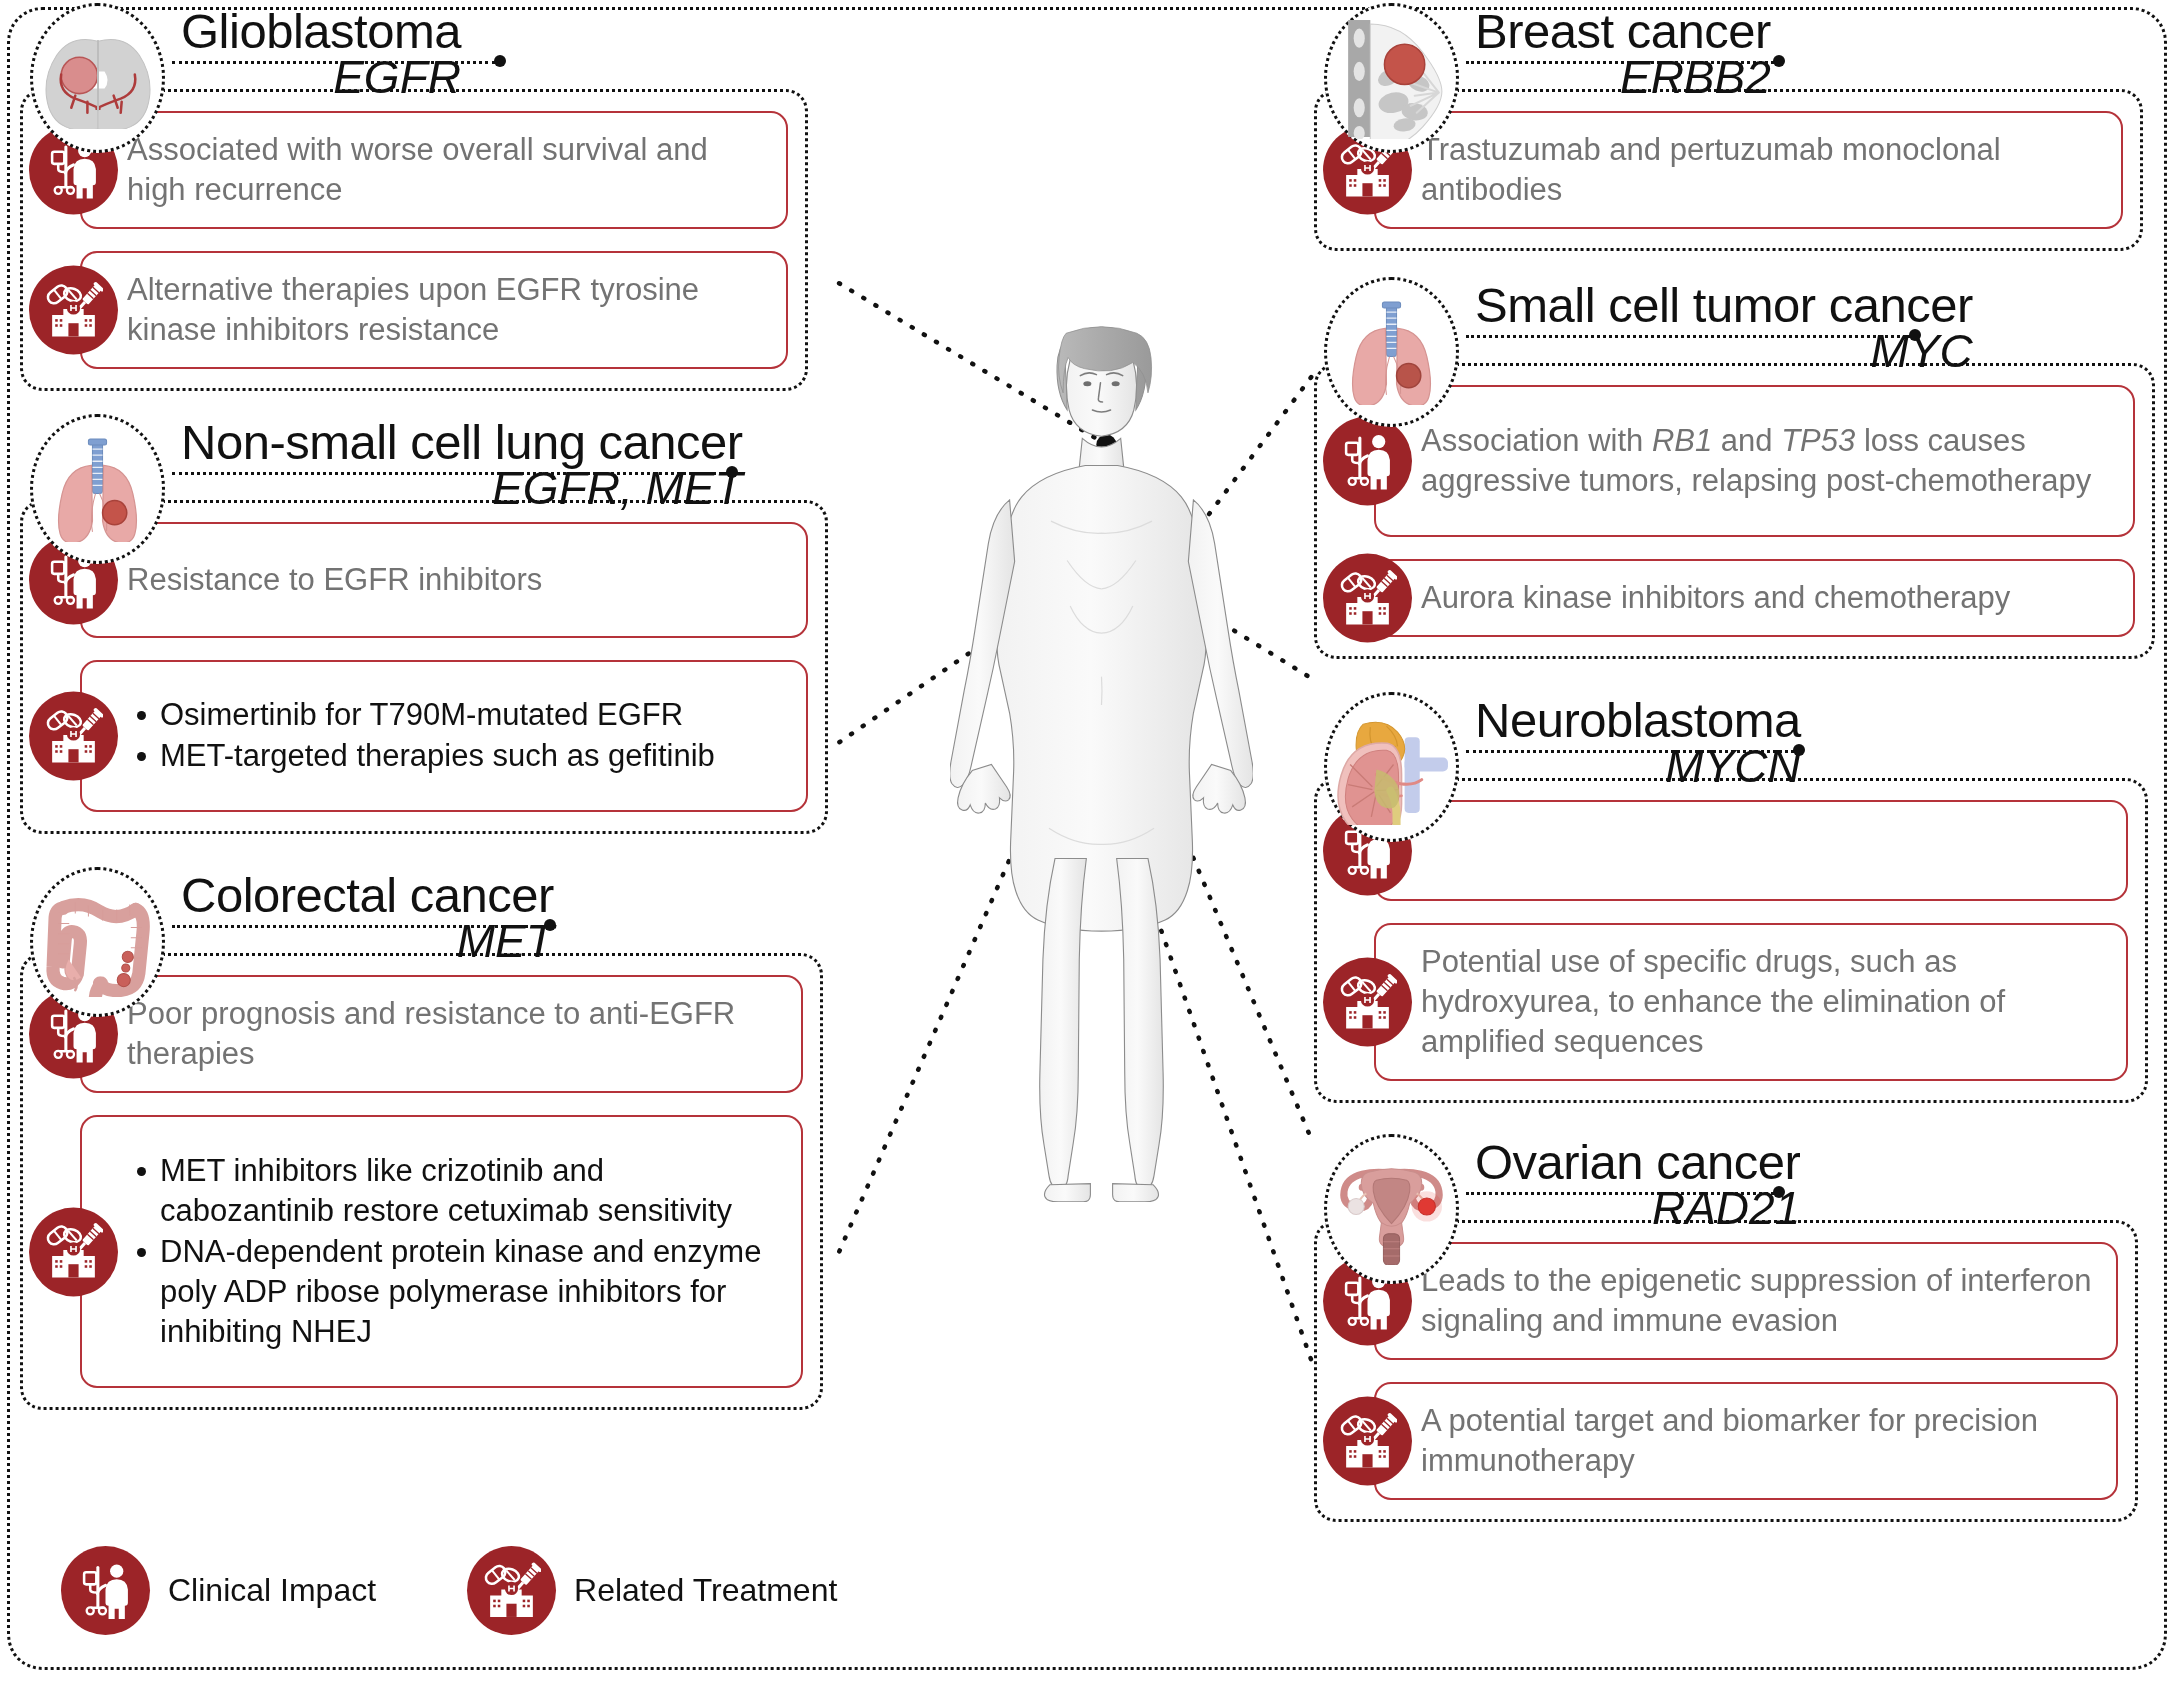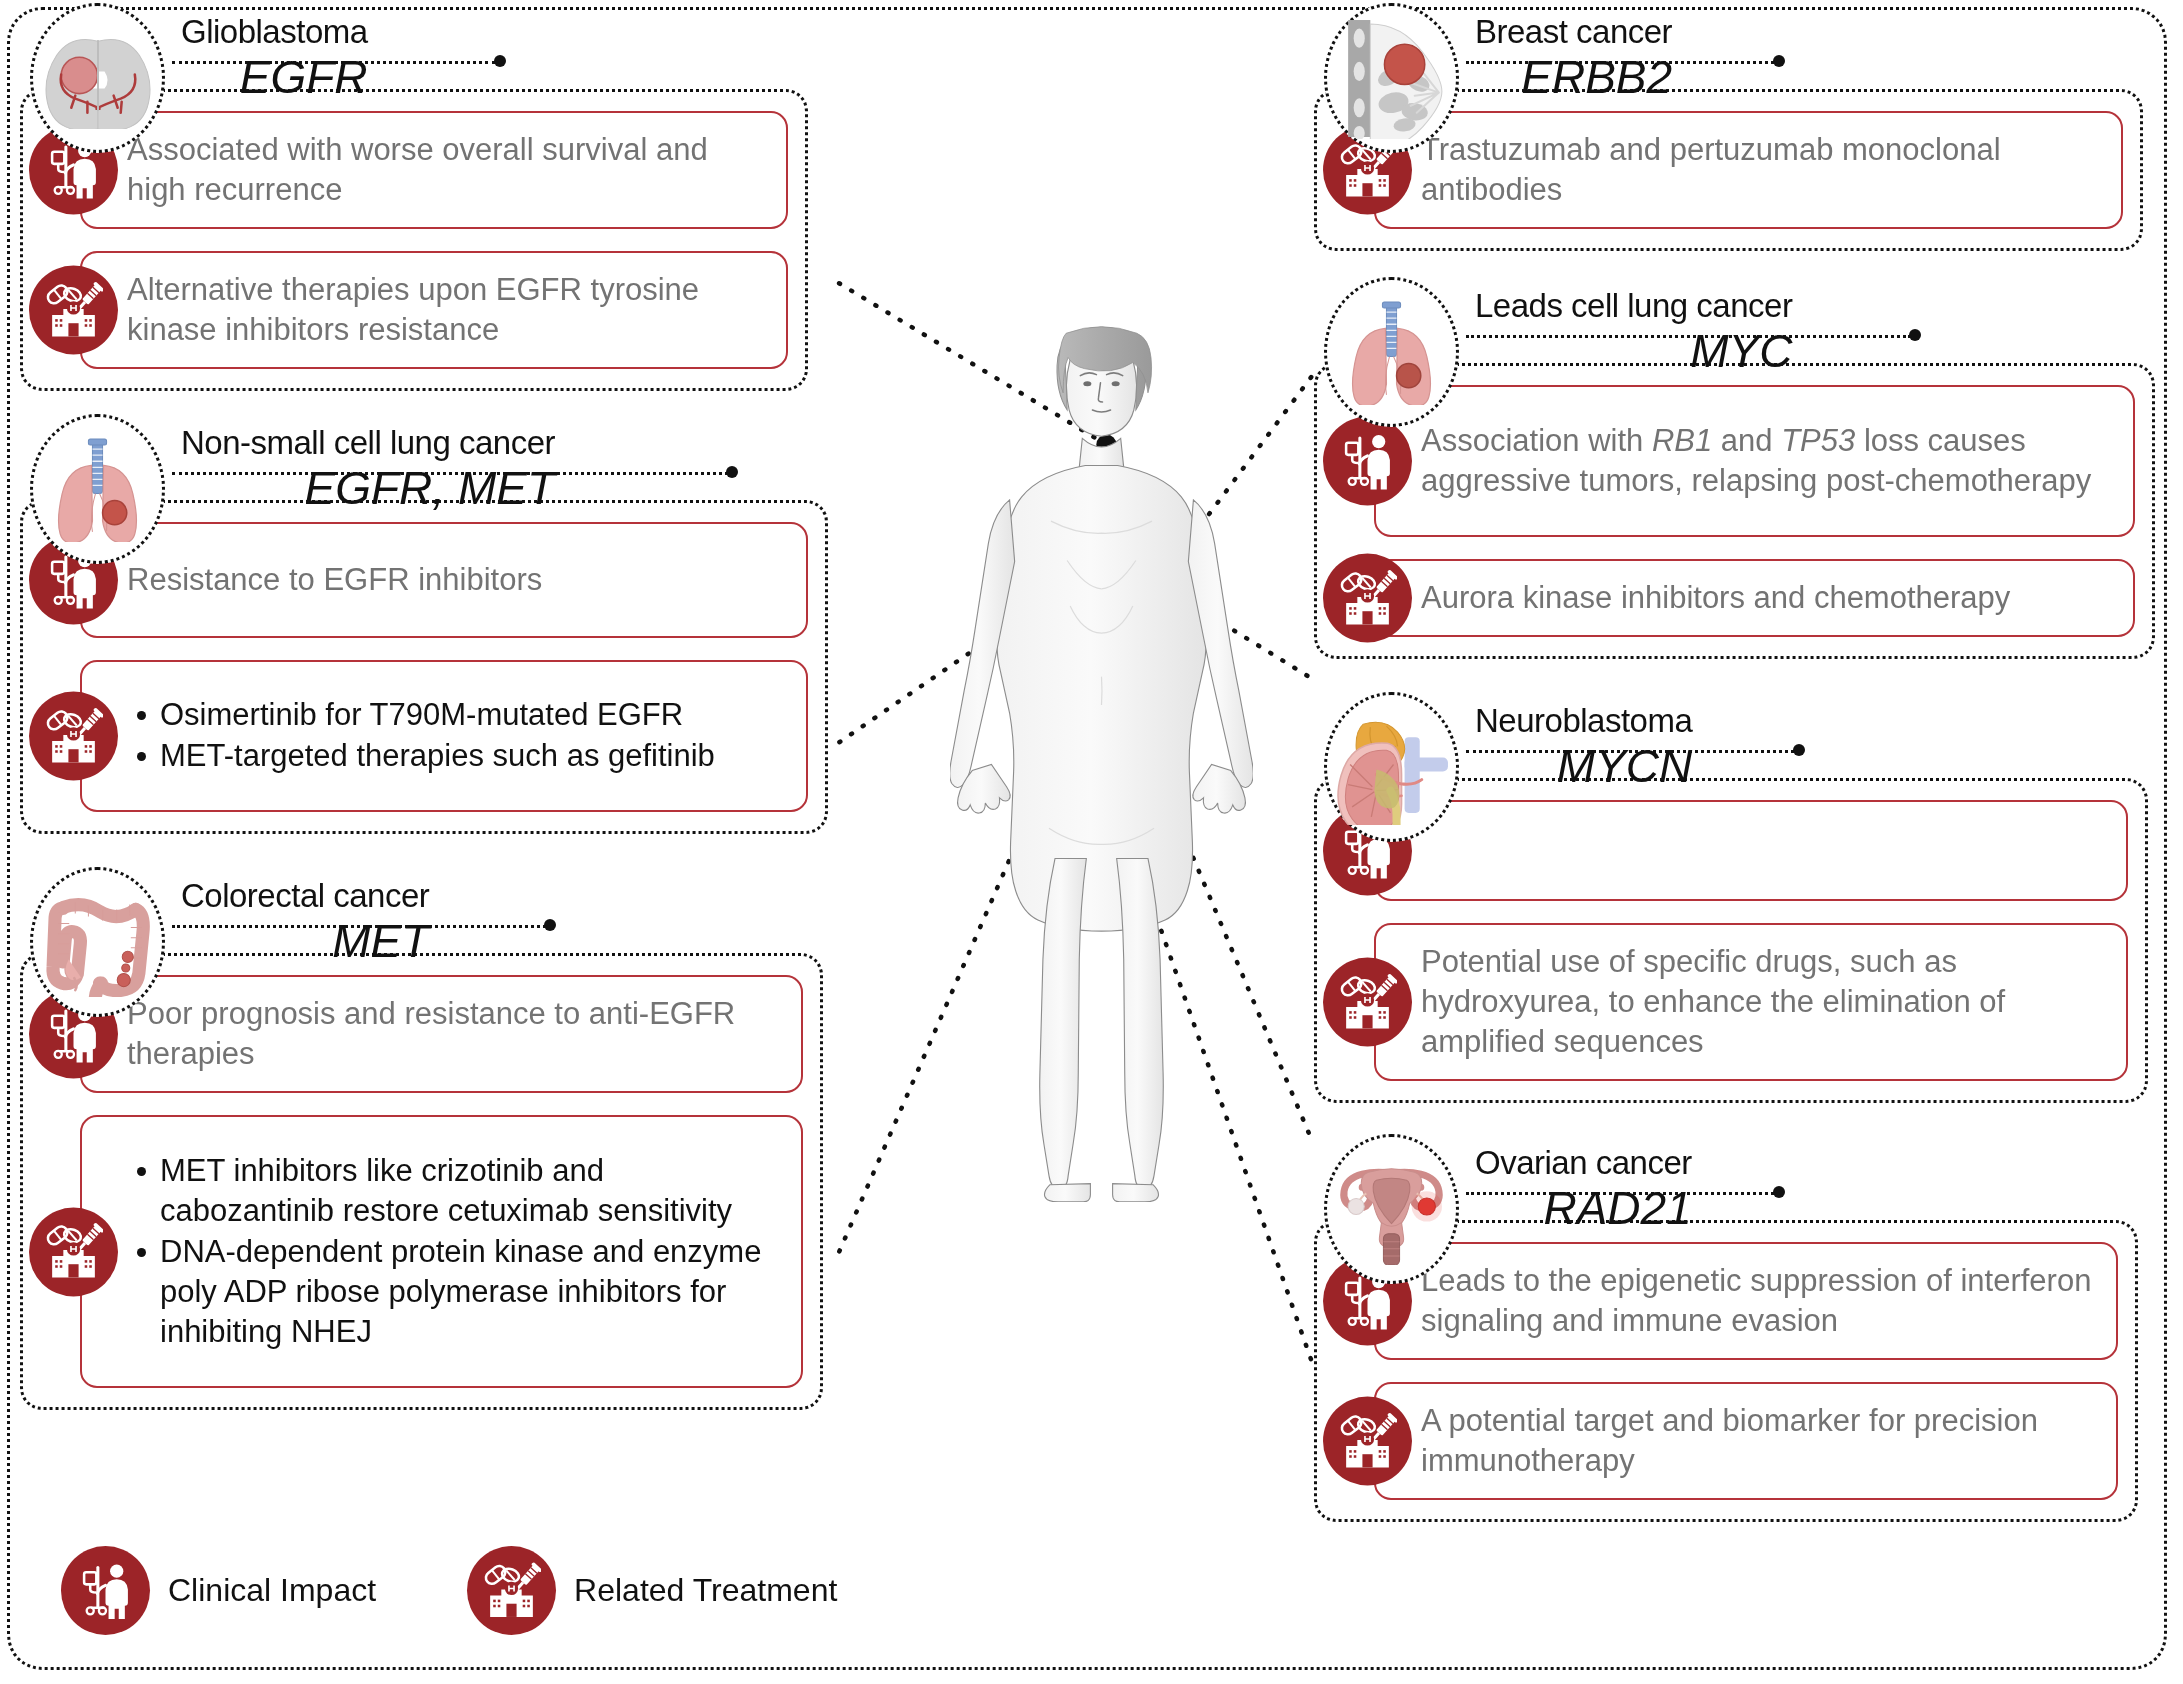--- a/index.html
+++ b/index.html
@@ -30,21 +30,21 @@
     position:absolute;left:10px;top:3px;
     width:135px;height:150px;border-radius:50%;
     border:3px dotted #111;box-sizing:border-box;
     display:flex;align-items:center;justify-content:center;
     background:#fff;z-index:6;
   }
   .organ-circle svg{display:block;}
 
   .title-wrap{position:absolute;left:161px;top:5px;}
   .cancer-title{
-    font-size:33px;line-height:53px;color:#111;font-weight:400;
+    font-size:49px;line-height:53px;color:#111;font-weight:400;
     letter-spacing:-0.5px;white-space:nowrap;
   }
   .gene-name{
     font-size:46px;line-height:43px;color:#111;font-style:italic;
     font-weight:400;letter-spacing:0px;white-space:nowrap;margin-top:-2px;text-align:right;
   }
 
   
   .leader{
     position:absolute;height:0;border-top:3.5px dotted #111;
@@ -567,21 +567,21 @@
             <path d="M90 26 l20 0 M90 38 l20 0 M90 50 l20 0 M90 62 l20 0 M90 74 l20 0 M90 86 l20 0 M90 98 l20 0"></path>
           </g>
           <path d="M88 58 q-46 4 -58 56 q-12 52 -4 80 q6 20 28 18 q30 -4 36 -44 z" fill="#e8a9a7" stroke="#d59492" stroke-width="2.4"></path>
           <path d="M112 58 q46 4 58 56 q12 52 4 80 q-6 20 -28 18 q-30 -4 -36 -44 z" fill="#e8a9a7" stroke="#d59492" stroke-width="2.4"></path>
           <path d="M96 114 q-12 40 -6 76" stroke="#d59492" stroke-width="2" fill="none"></path>
           <path d="M104 114 q16 30 14 74" stroke="#d59492" stroke-width="2" fill="none"></path>
           <circle cx="134" cy="152" r="24" fill="#b8544a" stroke="#9f443c" stroke-width="3"></circle>
         </svg>
       </div>
       <div class="title-wrap">
-        <div class="cancer-title">Leads cell lung cancer</div>
+        <div class="cancer-title">Small cell tumor cancer</div>
         <div class="gene-name">MYC</div>
       </div>
       <div class="leader" style="left:152px;width:445px;"></div>
       <div class="leader-dot" style="left:595px;"></div>
     </div>
 
     <div class="group-box right" style="width:841px;">
       <div class="card" style="min-height:152px;">
         <span class="badge">
           <svg width="53" height="56" viewBox="0 0 104 110" fill="#fff">

